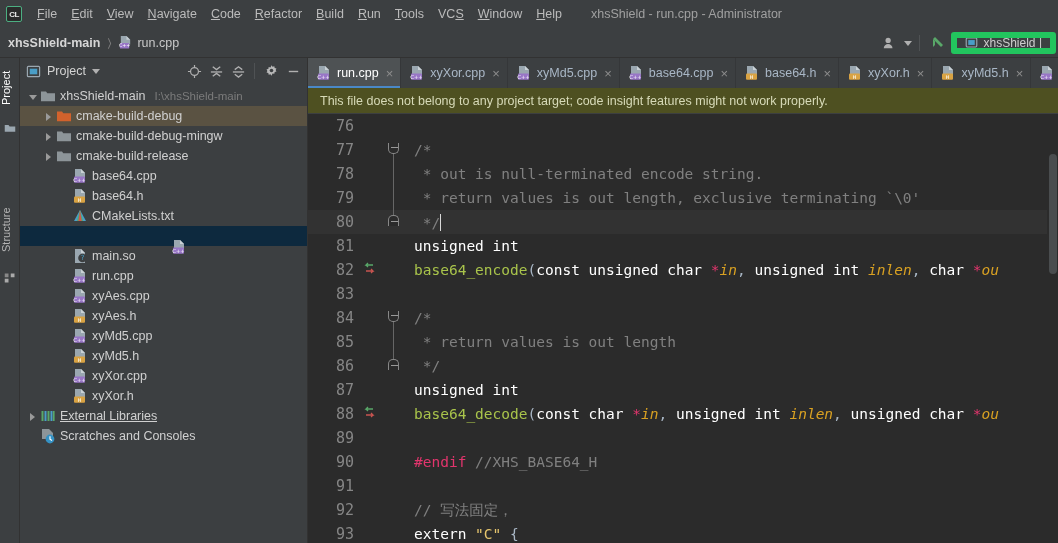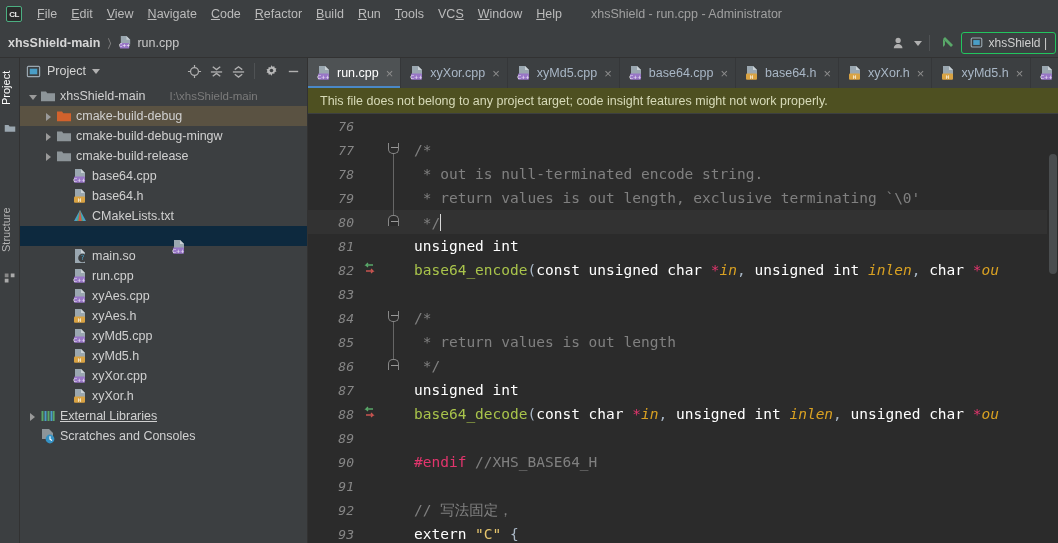--- a/index.html
+++ b/index.html
@@ -60,21 +60,21 @@
   }
   .icon-btn {
     width: 26px; height: 22px;
     display: flex; align-items: center; justify-content: center;
     cursor: default;
   }
   .vsep { width: 1px; height: 16px; background: #4f5254; margin: 0 5px; }
   .runcfg {
     display: flex; align-items: center; gap: 6px;
     height: 22px; padding: 0 8px;
-    border: 1px solid #22c55e; border-radius: 3px;
+    border: 6px solid #22c55e; border-radius: 3px;
     color: #cfcfcf; font-size: 12px;
     white-space: nowrap; overflow: hidden;
     max-width: 120px;
   }
 
   
   .toolstrip {
     position: absolute; left: 0; top: 58px; width: 20px; height: 485px;
     background: #3c3f41;
     border-right: 1px solid #323232;
@@ -136,21 +136,21 @@
     border-left: 4px solid transparent; border-right: 4px solid transparent;
     border-top: 5px solid #9a9a9a;
   }
   .arrow.right::before {
     content: ""; position: absolute; left: 4px; top: 3px;
     border-top: 4px solid transparent; border-bottom: 4px solid transparent;
     border-left: 5px solid #9a9a9a;
   }
   .ticon { width: 16px; height: 16px; flex: none; margin-right: 4px; }
   .rlabel { overflow: hidden; text-overflow: ellipsis; }
-  .rpath { color: #7b7b7b; font-size: 11.5px; margin-left: 24px; }
+  .rpath { color: #7b7b7b; font-size: 11.5px; margin-left: 9px; }
 
   
   .editor-area {
     position: absolute; left: 308px; top: 58px;
     width: 750px; height: 485px;
     background: #2b2b2b;
   }
   .tabbar {
     position: relative; height: 30px;
     background: #3c3f41;
@@ -190,24 +190,23 @@
   .crow {
     position: relative;
     height: 24px; display: flex; align-items: center;
     white-space: pre;
     font-family: "DejaVu Sans Mono", monospace;
     font-size: 14.5px;
   }
   .crow.cursorline { background: #323232; }
   .gutter-num {
     width: 50px; flex: none; text-align: right;
-    color: #868686; font-size: 13px;
+    color: #868686; font-size: 15px;
     font-family: "DejaVu Sans Mono", monospace;
     padding-right: 4px;
-    font-style: italic;
   }
   .gutter-mark {
     width: 26px; flex: none; position: relative; height: 24px;
   }
   .fold-col { width: 20px; flex: none; position: relative; height: 24px; }
   .codetext { flex: 1; padding-left: 10px; }
 
   
   .fold-line {
     position: absolute; left: 9px; top: 0; width: 1px; height: 24px;

